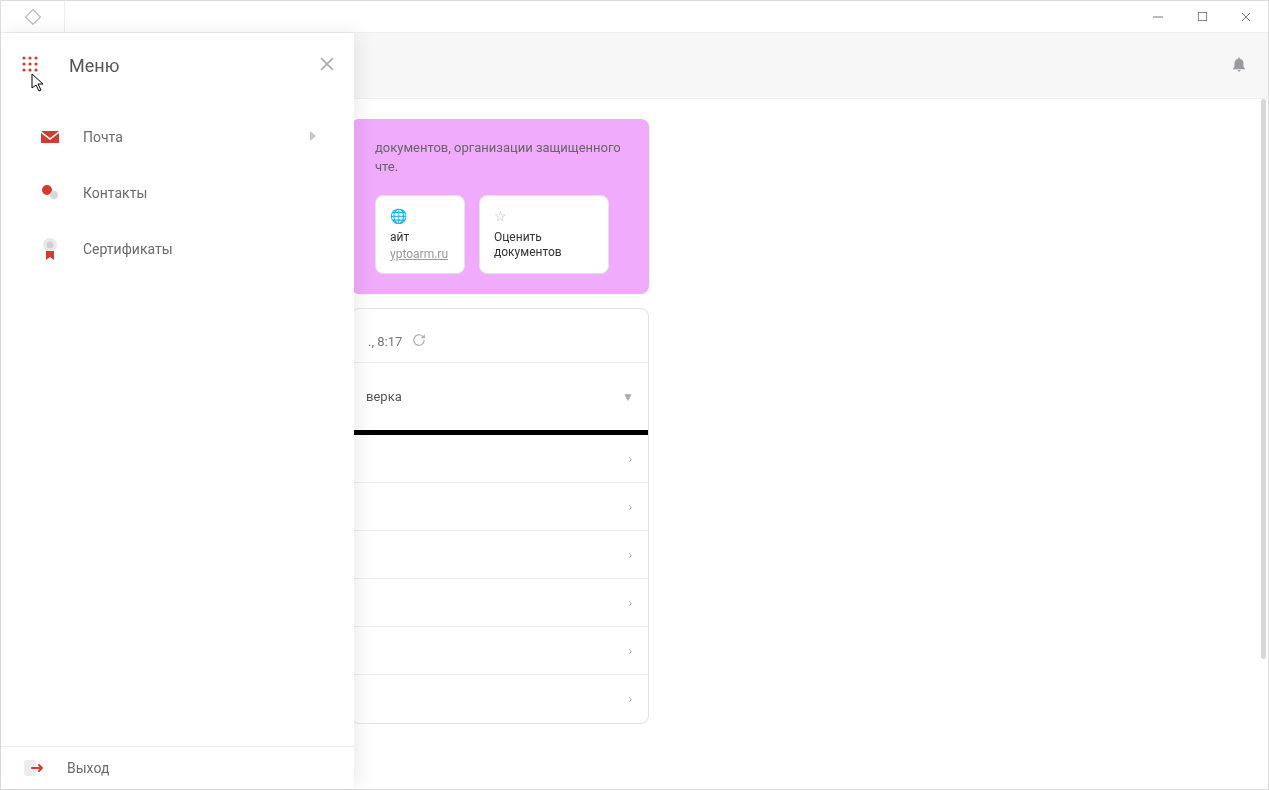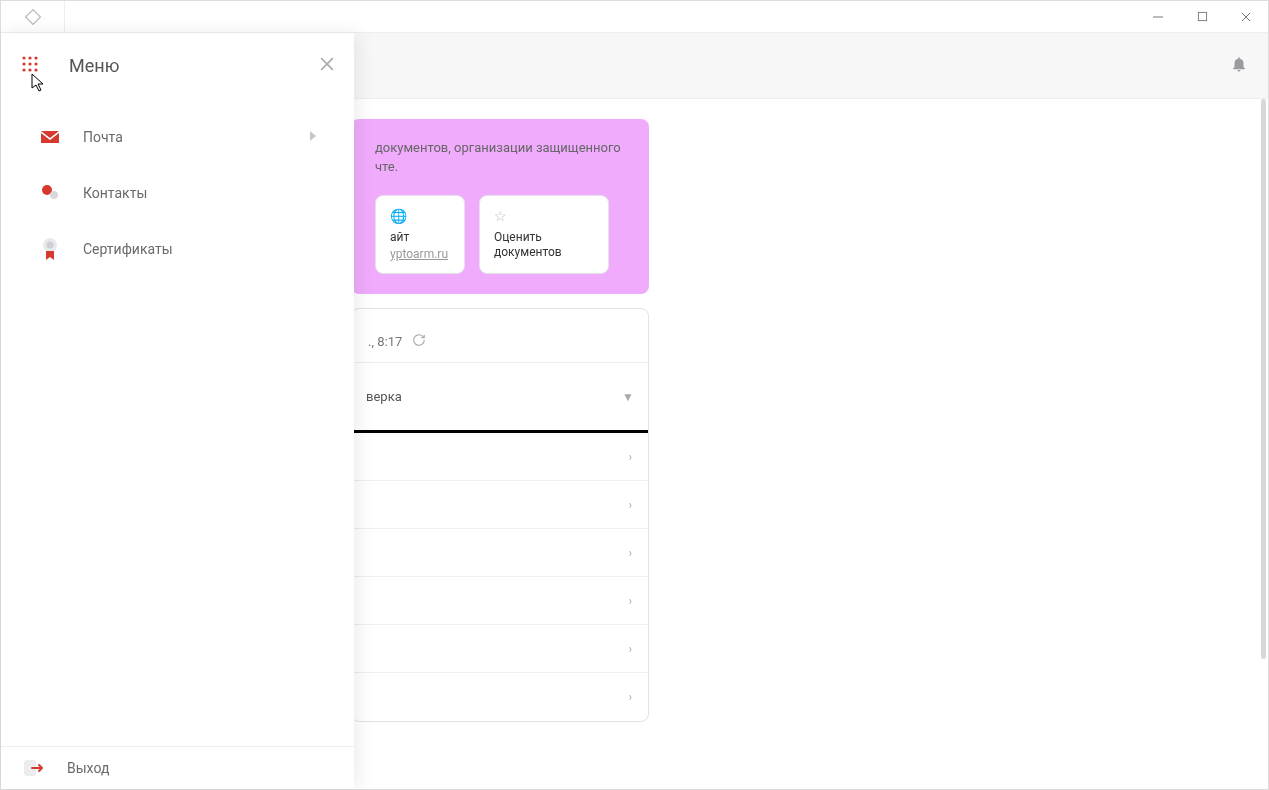--- a/index.html
+++ b/index.html
@@ -20,21 +20,21 @@
   .card1 { margin-left:330px; width:298px; background:#f0abfc; border-radius:8px; padding:20px 18px 20px 24px; }
   .cardtext { color:#666; font-size:13px; line-height:1.45; }
   .tiles { display:flex; gap:14px; margin-top:18px; }
   .tile { background:#fff; border:1px solid #e3e3e6; border-radius:8px; width:130px; padding:12px 14px; }
   .tile .ticon { color:#bbb; font-size:14px; margin-bottom:6px; display:block; }
   .tile .tlabel { font-size:12px; color:#333; line-height:1.3; }
   .tile .tsub { font-size:12px; color:#999; margin-top:2px;text-decoration:underline; }
   .card2 { margin-left:330px; margin-top:14px; width:298px; border:1px solid #e3e3e6; border-radius:8px; background:#fff; }
   .card2-head { display:flex; align-items:center; gap:10px; padding:12px 16px; color:#777; font-size:13px; border-bottom:1px solid #eee;margin-top:12px; }
   .refresh { color:#aaa; cursor:pointer; }
-  .selectrow { padding:26px 14px; border-bottom:3px solid #000000; display:flex; align-items:center; justify-content:space-between; color:#555; font-size:13px; cursor:pointer; }
+  .selectrow { padding:26px 14px; border-bottom:5px solid #000000; display:flex; align-items:center; justify-content:space-between; color:#555; font-size:13px; cursor:pointer; }
   .listrow { height:48px; border-bottom:1px solid #eee; display:flex; align-items:center; justify-content:flex-end; padding-right:16px; cursor:pointer; }
   .listrow:last-child { border-bottom:none; }
   .chev { color:#aaa; font-size:12px; }
   
   .drawer { position:absolute; left:0; top:32px; width:353px; bottom:0; background:#fff; box-shadow:4px 0 18px rgba(0,0,0,.08); z-index:50; display:flex; flex-direction:column; }
   .drawer-head { height:66px; display:flex; align-items:center; padding:0 20px 0 20px; justify-content:space-between; border-bottom:1px solid transparent; }
   .drawer-title { display:flex; align-items:center; gap:30px; }
   .dots { position:relative; color:#d63a2f; }
   .menu-title { font-size:18px; color:#555; }
   .close-x { color:#aaa; cursor:pointer; font-size:14px; }

